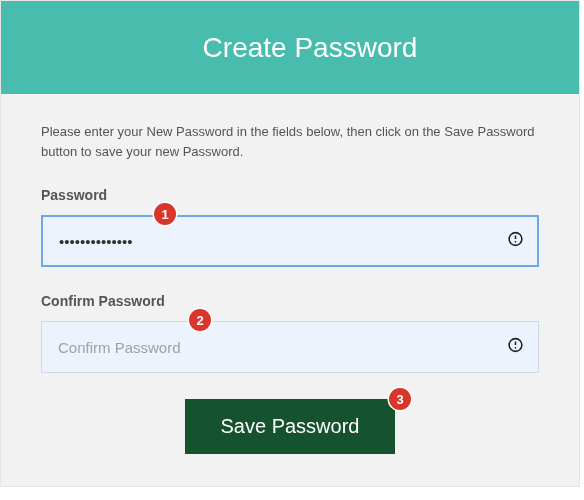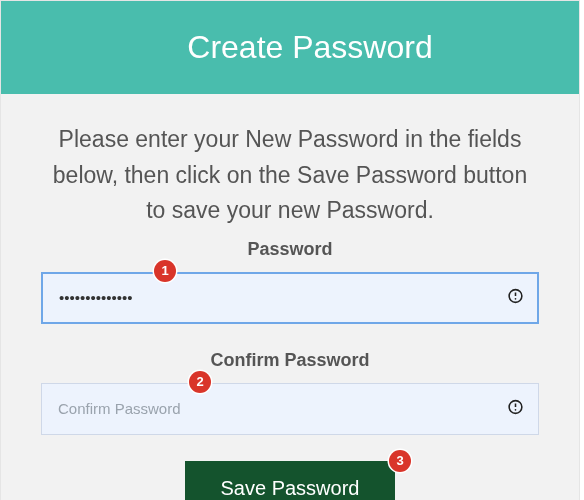--- a/index.html
+++ b/index.html
@@ -17,42 +17,40 @@
     }
     .header {
       background: #49bdad;
       height: 93px;
       display: flex;
       align-items: center;
       justify-content: center;
     }
     .header-title {
       color: #fff;
-      font-size: 32px;
+      font-size: 28px;
       font-weight: 400;
       margin-left: 40px;
     }
     .content {
       padding: 28px 40px 32px 40px;
       background: #f2f2f2;
     }
     .instruction {
       color: #555;
-      font-size: 23px;
+      font-size: 13px;
       line-height: 1.55;
-      margin-bottom: 10px;
-      text-align: center;
+      margin-bottom: 25px;
     }
     .field-label {
       color: #555;
-      font-size: 18px;
+      font-size: 14px;
       font-weight: 700;
       margin-bottom: 12px;
       display: block;
-      text-align: center;
     }
     .input-wrapper {
       position: relative;
       margin-bottom: 26px;
     }
     .input-field {
       width: 100%;
       height: 52px;
       border: 1px solid #cfd8e8;
       background: #edf3fd;

